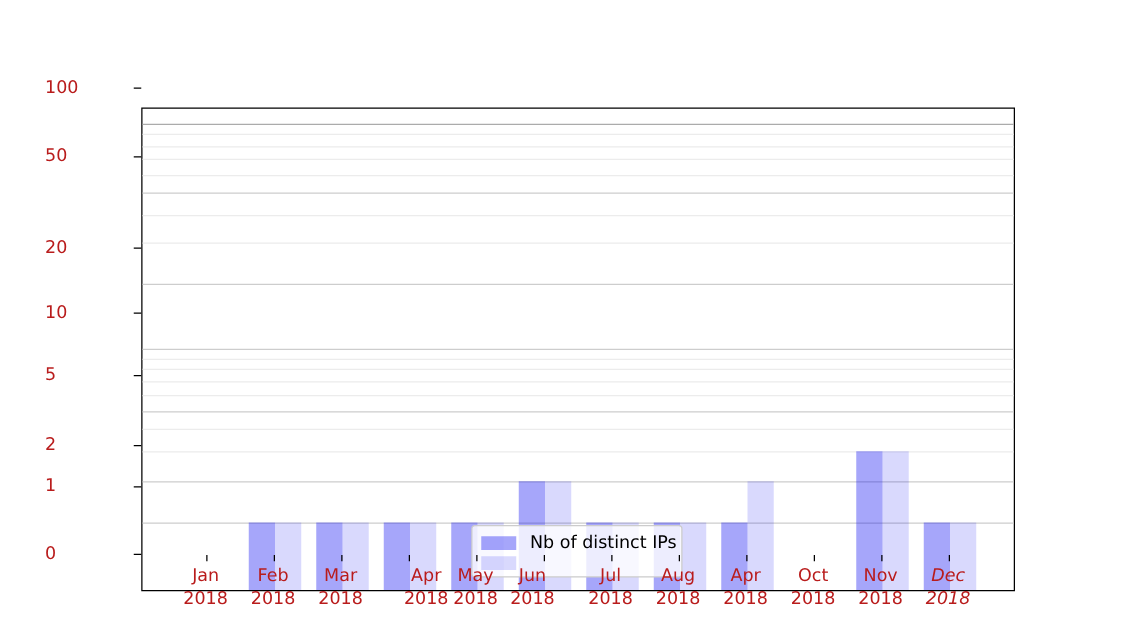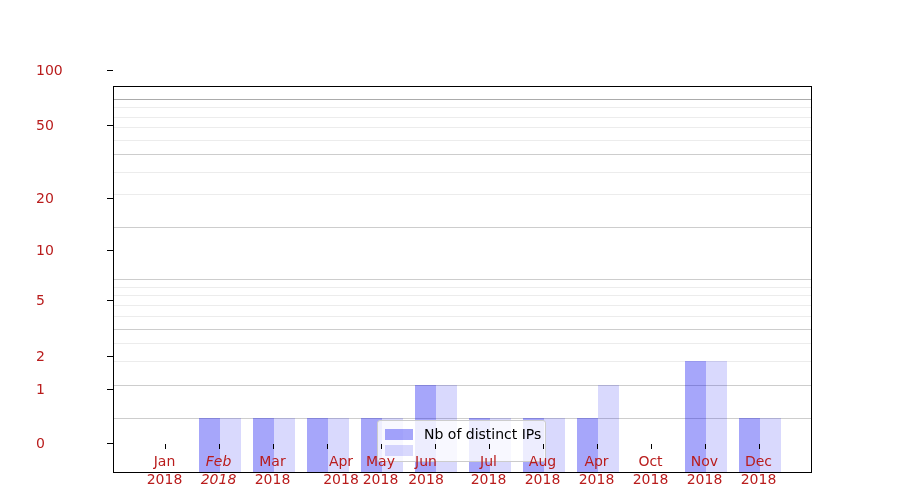--- a/index.html
+++ b/index.html
@@ -110,21 +110,21 @@
       <div class="ytick-mark" style="left: 107px; top: 125px;"></div>
       <div class="ytick-label" style="left: 36px; top: 118px;">50</div>
       <div class="ytick-mark" style="left: 107px; top: 70px;"></div>
       <div class="ytick-label" style="left: 36px; top: 63px;">100</div>
       <div class="xtick-mark" style="left: 164.5px; top: 444px;"></div>
       <div class="xtick-label" style="left: 132.5px; top: 452px;">
         <div>Jan</div>
         <div>2018</div>
       </div>
       <div class="xtick-mark" style="left: 218.5px; top: 444px;"></div>
-      <div class="xtick-label" style="left: 186.5px; top: 452px; font-style: italic;">
+      <div class="xtick-label" style="left: 186.5px; top: 452px;">
         <div>Feb</div>
         <div>2018</div>
       </div>
       <div class="xtick-mark" style="left: 272.5px; top: 444px;"></div>
       <div class="xtick-label" style="left: 240.5px; top: 452px;">
         <div>Mar</div>
         <div>2018</div>
       </div>
       <div class="xtick-mark" style="left: 326.5px; top: 444px;"></div>
       <div class="xtick-label" style="left: 309px; top: 452px;">
@@ -160,18 +160,18 @@
       <div class="xtick-label" style="left: 618.5px; top: 452px;">
         <div>Oct</div>
         <div>2018</div>
       </div>
       <div class="xtick-mark" style="left: 704.5px; top: 444px;"></div>
       <div class="xtick-label" style="left: 672.5px; top: 452px;">
         <div>Nov</div>
         <div>2018</div>
       </div>
       <div class="xtick-mark" style="left: 758.5px; top: 444px;"></div>
-      <div class="xtick-label" style="left: 726.5px; top: 452px;">
+      <div class="xtick-label" style="left: 726.5px; top: 452px; font-style: italic;">
         <div>Dec</div>
         <div>2018</div>
       </div>
     </div>
 </div>
 
 </body></html>

